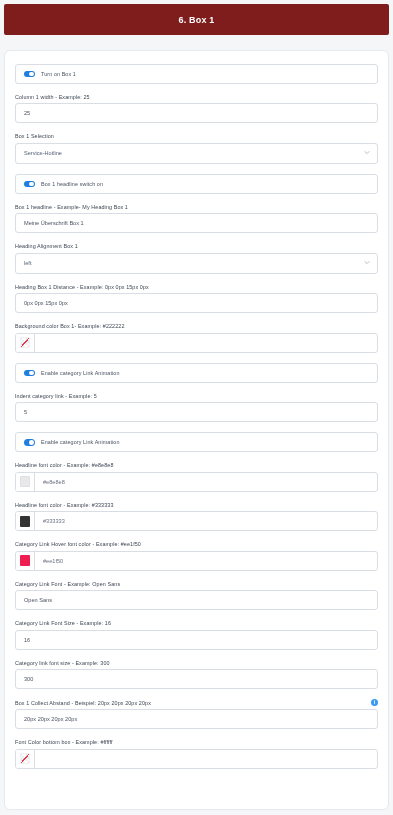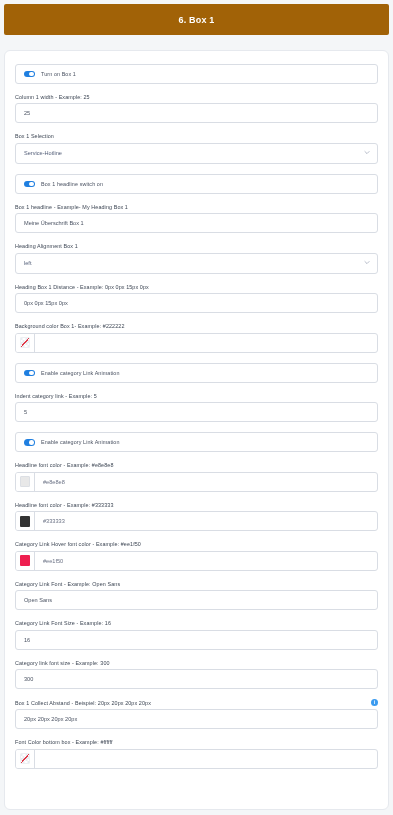--- a/index.html
+++ b/index.html
@@ -14,21 +14,21 @@
 
   .page {
     width: 393px;
     min-height: 815px;
     background: #f4f6f8;
     position: relative;
   }
 
   
   .header-bar {
-    background: #a16207;
+    background: #7f1d1d;
     color: #ffffff;
     height: 31px;
     margin: 4px 4px 0 4px;
     display: flex;
     align-items: center;
     justify-content: center;
     border-radius: 2px;
   }
   .header-title {
     font-size: 9px;

